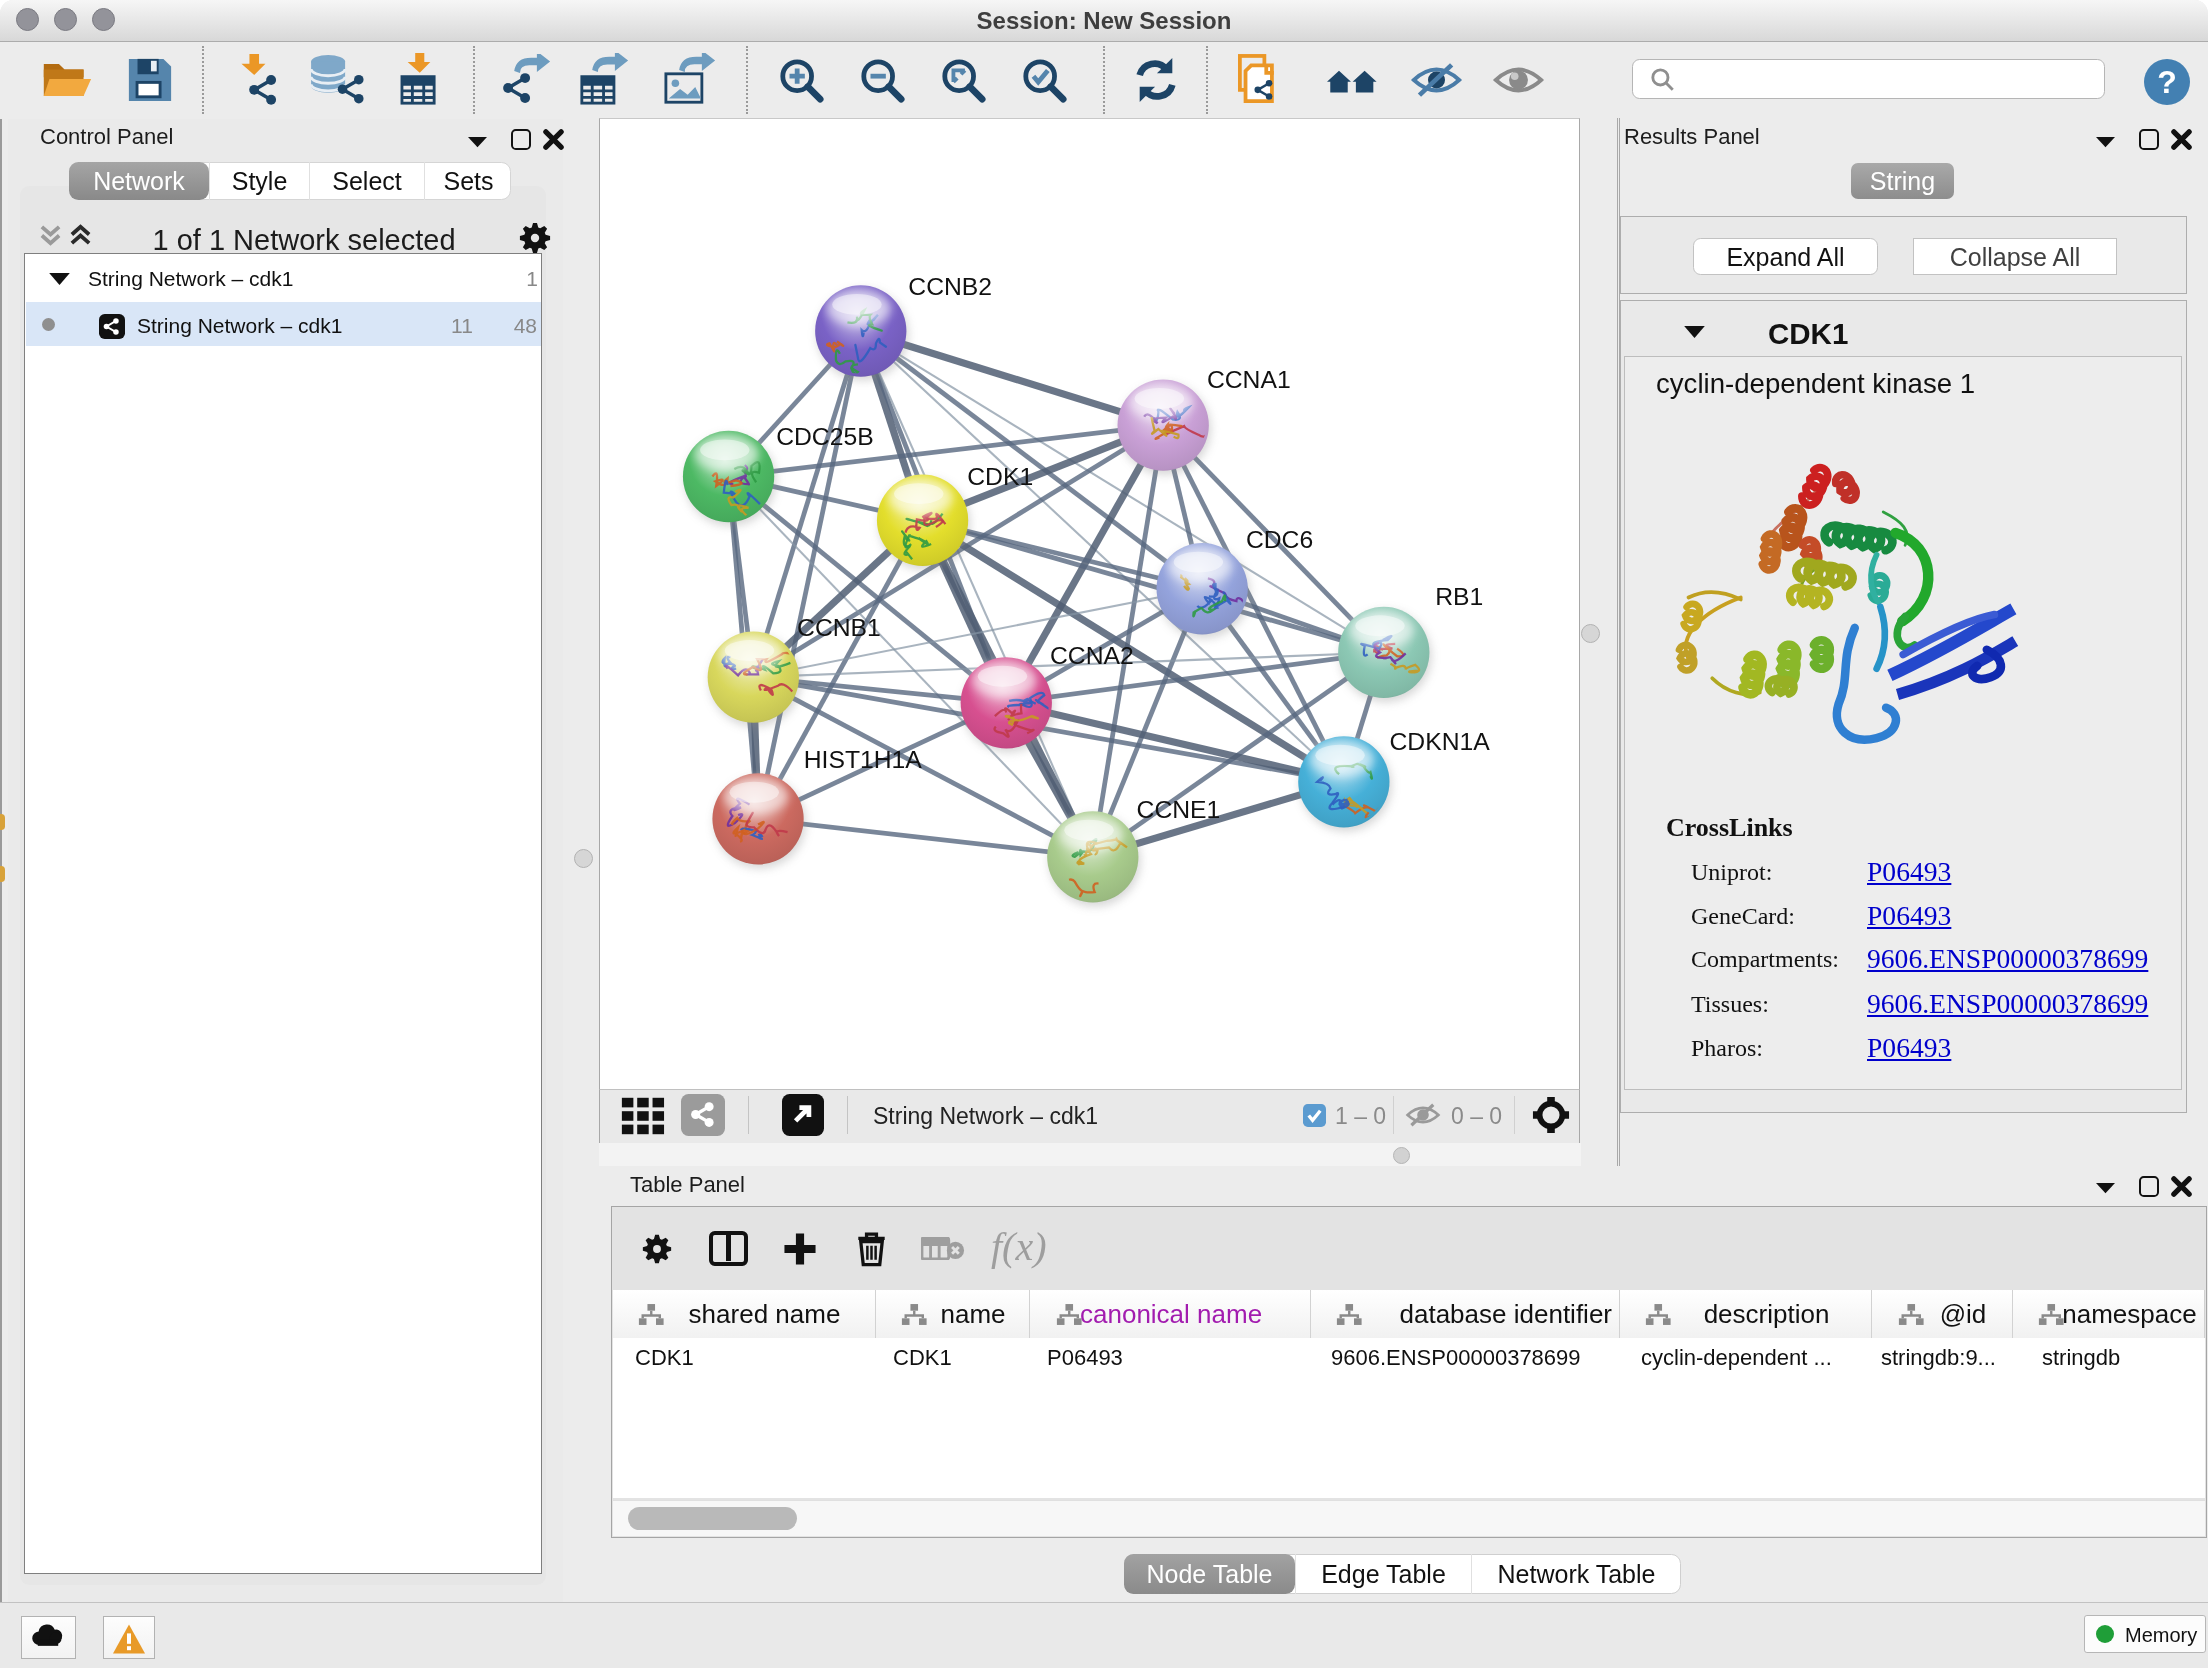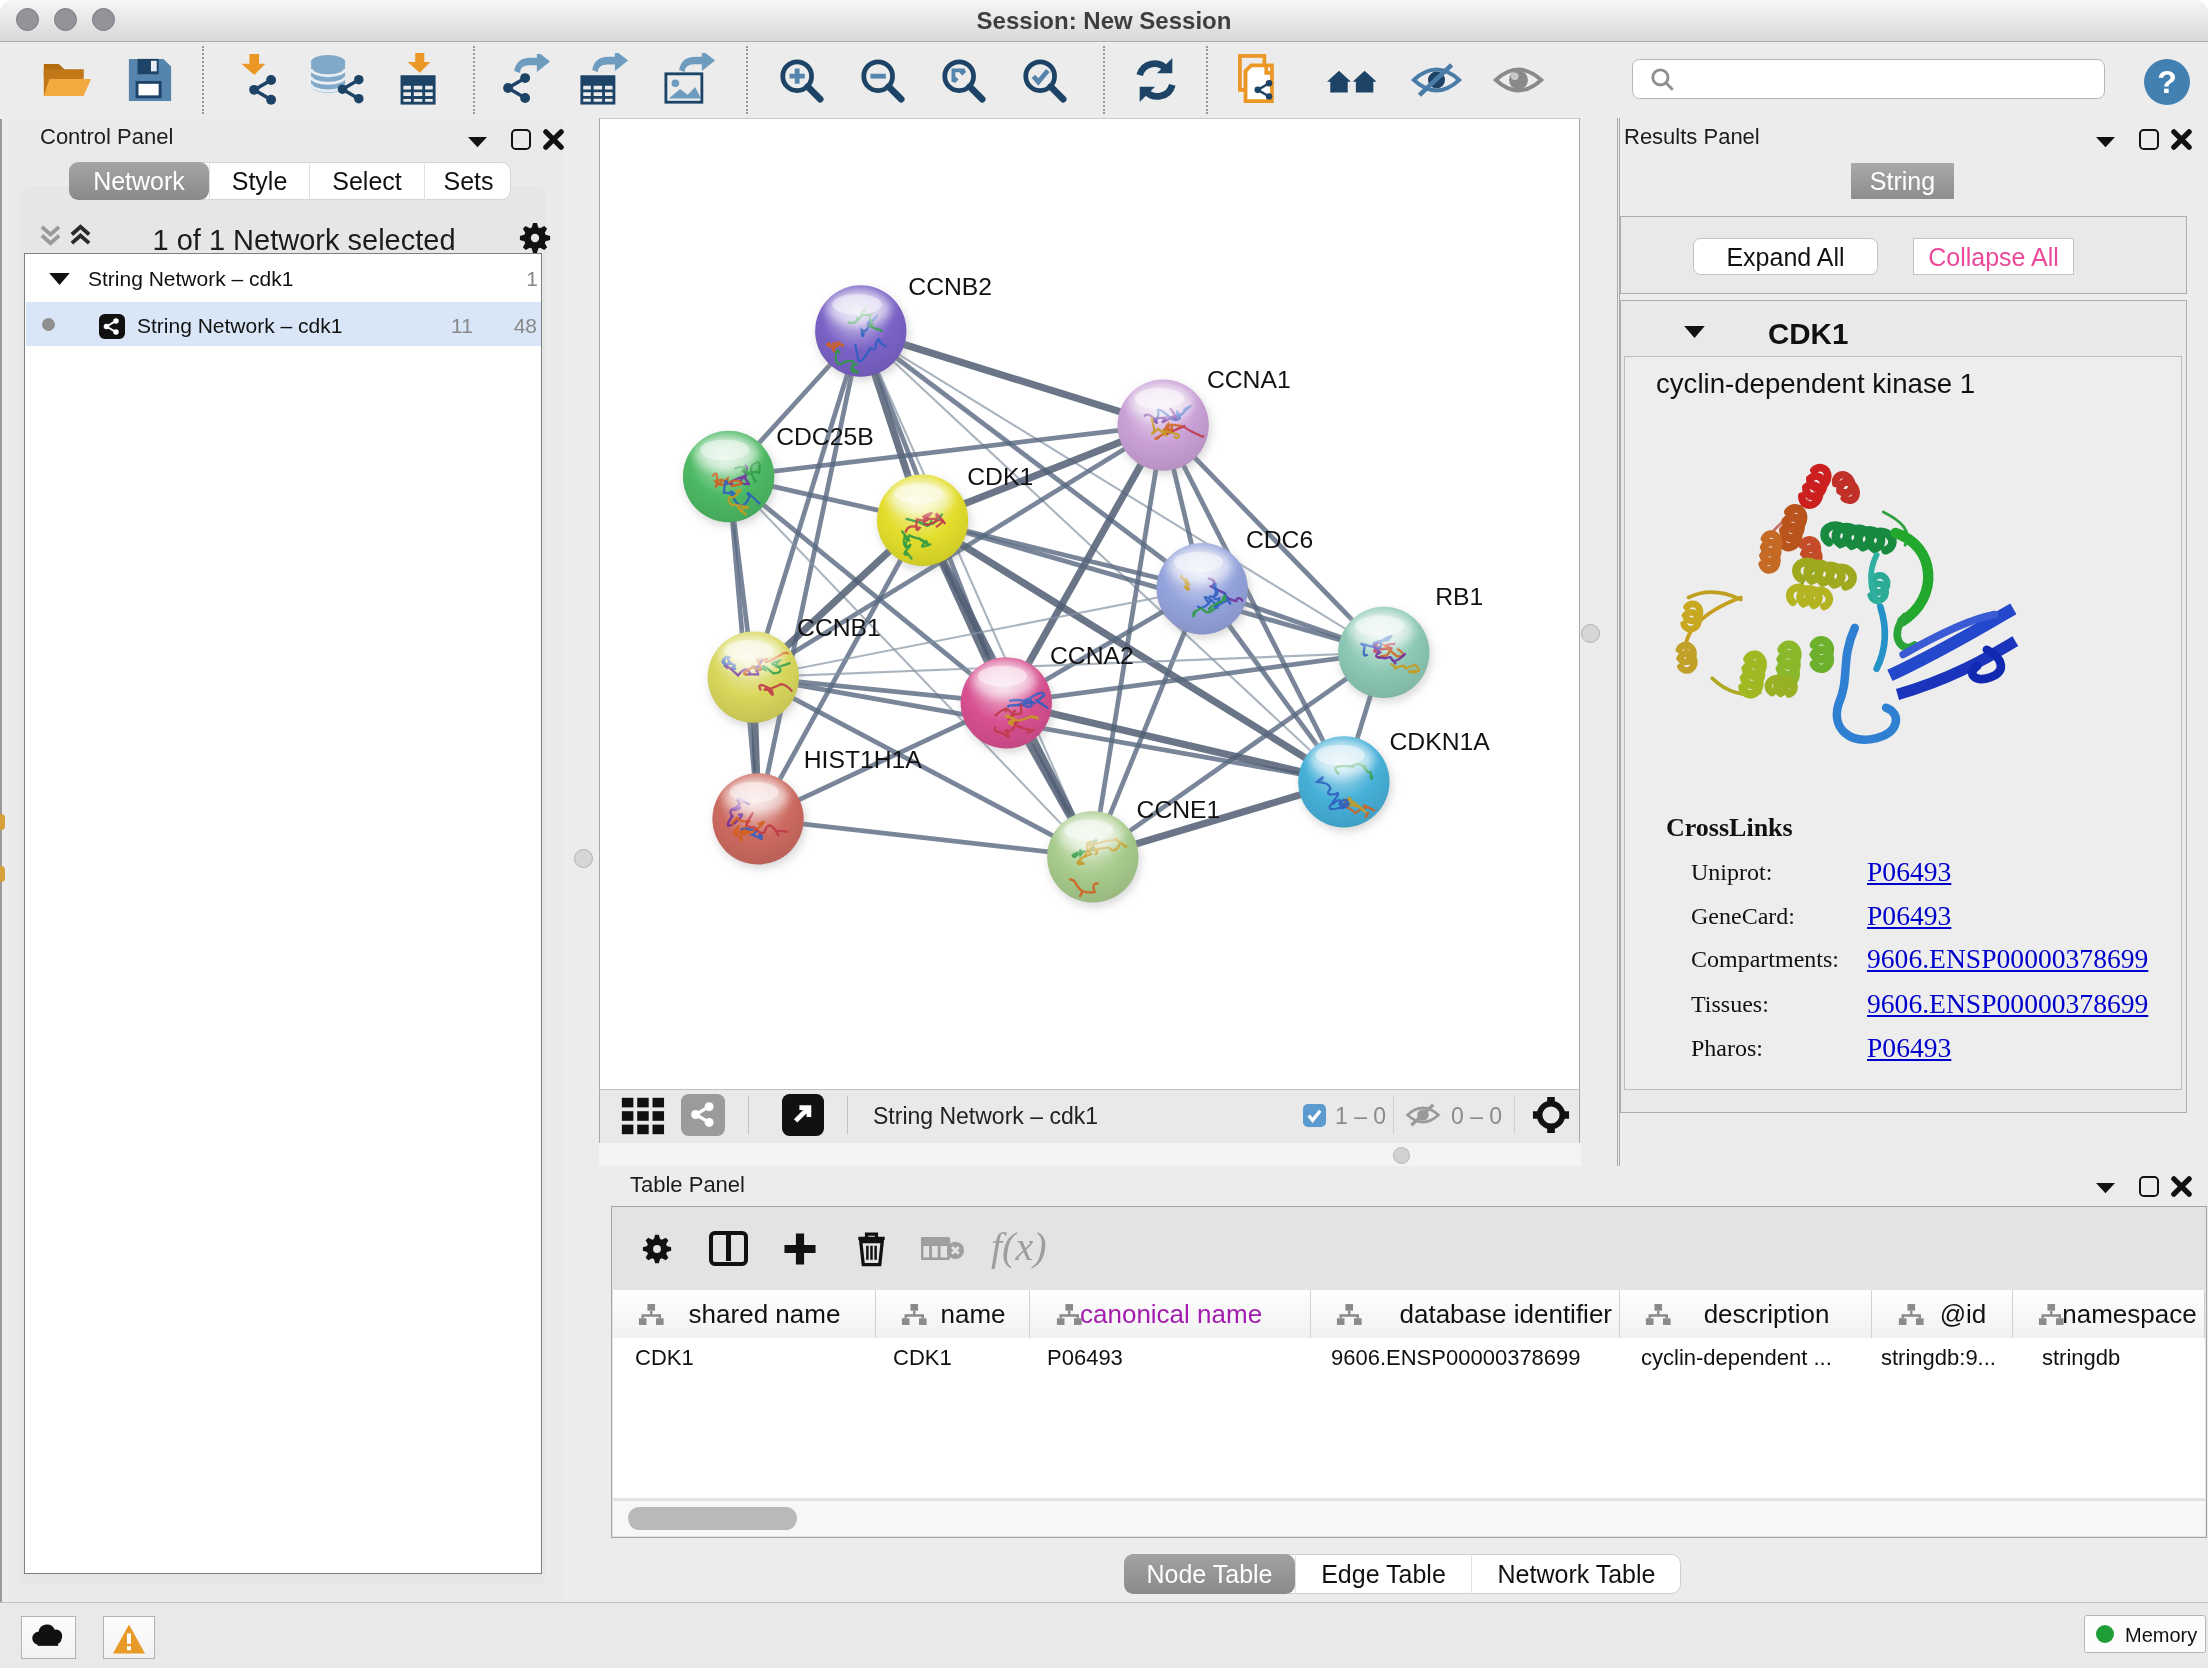--- a/index.html
+++ b/index.html
@@ -535,24 +535,24 @@
     <div class="abs" style="left:1617px;top:118px;width:592px;height:1048px;background:#ececec;border-left:3.8px double #a8a8a8"></div>
     <div class="abs" style="left:1581px;top:624px;width:19px;height:19px;border-radius:50%;background:#d6d6d6;border:1px solid #b2b2b2"></div>
     <div class="abs panelhead" style="left:1624px;top:126px;line-height:22px">Results Panel</div>
     <svg class="abs" width="21" height="13.3" viewBox="0 0 22 14" style="left:2095px;top:135px">
       <path d="M1 2 h20 l-10 11 z" fill="#111"></path>
     </svg>
     <div class="abs" style="left:2139px;top:129px;width:20px;height:21px;border:2.9px solid #111;border-radius:4.8px"></div>
     <svg class="abs" width="21" height="21" viewBox="0 0 22 22" style="left:2171px;top:129px">
       <path d="M3 3 L19 19 M19 3 L3 19" stroke="#111" stroke-width="5.5" stroke-linecap="round"></path>
     </svg>
-    <div class="abs" style="left:1851px;top:163px;width:103px;height:36px;background:linear-gradient(#a9a9a9,#8d8d8d);border-radius:1px;color:#fff;font-size:25px;text-align:center;line-height:36px">String</div>
+    <div class="abs" style="left:1851px;top:163px;width:103px;height:36px;background:linear-gradient(#a9a9a9,#8d8d8d);border-radius:7px;color:#fff;font-size:25px;text-align:center;line-height:36px">String</div>
     <div class="abs" style="left:1620px;top:216px;width:567px;height:78px;border:1.9px solid #adadad;background:#e9e9e9"></div>
     <div class="abs" style="left:1693px;top:238px;width:185px;height:37px;background:#fff;border:1px solid #c2c2c2;border-radius:7.6px;font-size:25px;text-align:center;line-height:36px;color:#111">Expand All</div>
-    <div class="abs" style="left:1913px;top:238px;width:161px;height:37px;background:#fff;border:1px solid #c2c2c2;border-radius:0;font-size:25px;text-align:center;line-height:36px;color:#ec4899">Collapse All</div>
+    <div class="abs" style="left:1913px;top:238px;width:204px;height:37px;background:#fff;border:1px solid #c2c2c2;border-radius:0;font-size:25px;text-align:center;line-height:36px;color:#404040">Collapse All</div>
     <div class="abs" style="left:1620px;top:300px;width:567px;height:813px;border:1.9px solid #adadad;background:#e9e9e9"></div>
     <svg class="abs" width="23" height="15" viewBox="0 0 24 16" style="left:1683px;top:324px">
       <path d="M1 2 h22 l-11 13 z" fill="#111"></path>
     </svg>
     <div class="abs" style="left:1768px;top:317px;font-size:29.5px;font-weight:bold;color:#111">CDK1</div>
     <div class="abs" style="left:1624px;top:356px;width:558px;height:734px;border:1px solid #bdbdbd;background:#ededed"></div>
     <div class="abs" style="left:1656px;top:368px;font-size:27.6px;color:#111">cyclin-dependent kinase 1</div>
     <svg width="380" height="323" viewBox="0 0 400 340" style="position:absolute;left:1660px;top:455px">
       <path d="M170,30 C150,60 120,70 110,95" fill="none" stroke="#c87060" stroke-width="3" stroke-linecap="round"></path>
       <path d="M85,150 C45,165 18,190 30,215" fill="none" stroke="#c8a020" stroke-width="4" stroke-linecap="round"></path>

